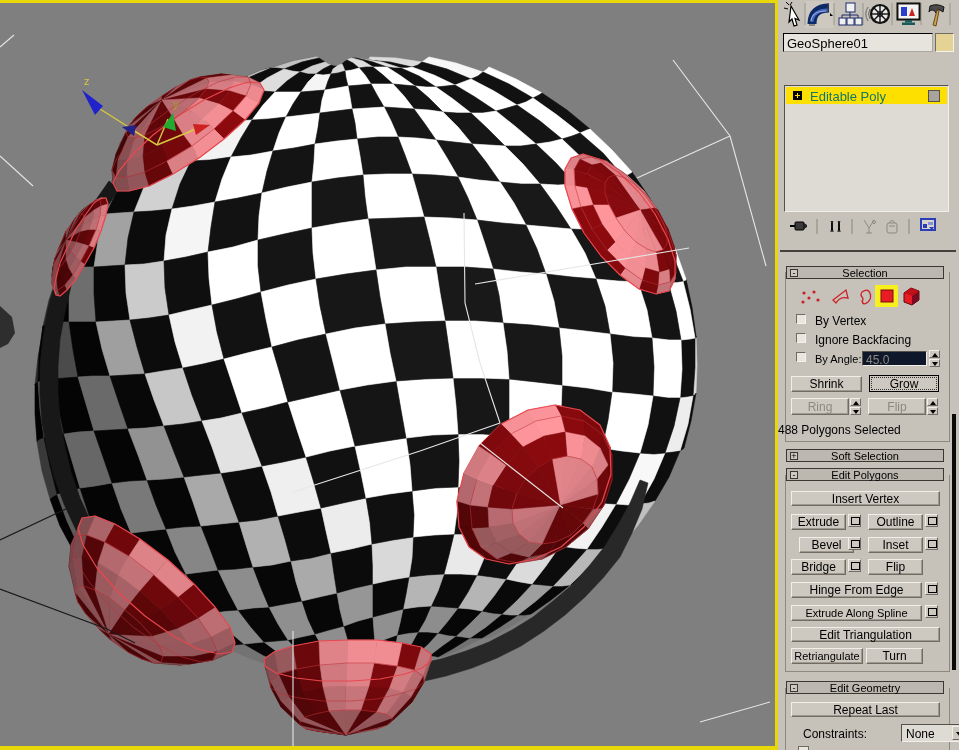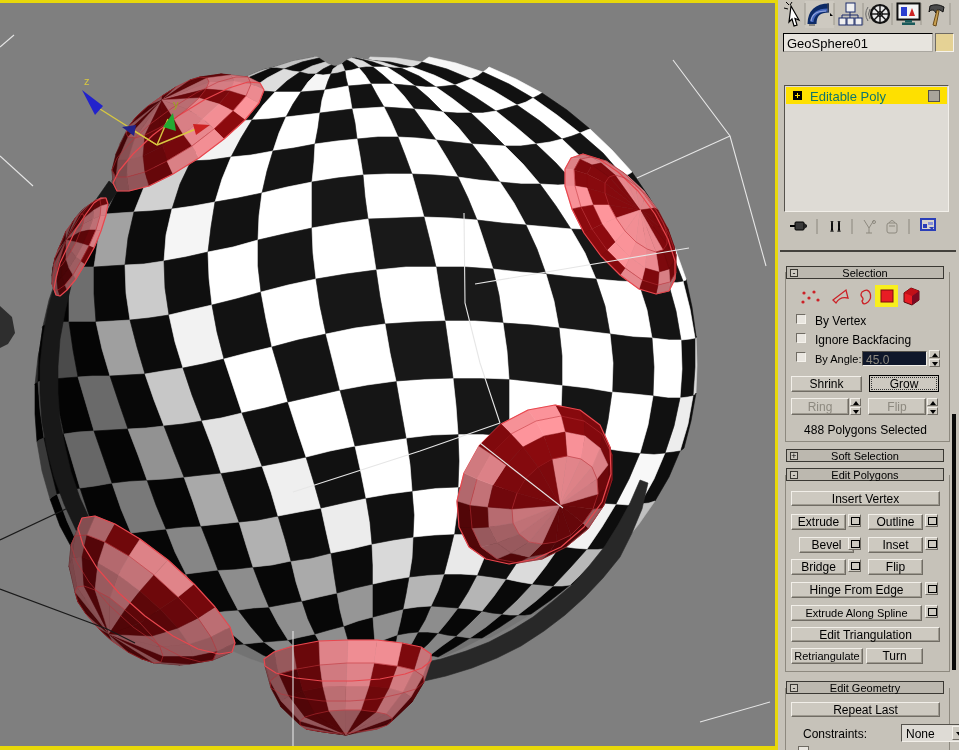--- a/index.html
+++ b/index.html
@@ -901,21 +901,21 @@
     </div>
 <div class="btn gray" style="left:90px;top:398px;width:58px;height:17px;font-size:12px;line-height:16px;color:#8d897f;">Flip</div>
 <div class="spin" style="left:149px;top:398px;">
       <div class="u">
         <i></i>
       </div>
       <div class="d">
         <i></i>
       </div>
     </div>
-<span class="lbl" style="left:0;top:423px;width:175px;text-align:center;font-size:12px;">488 Polygons Selected</span>
+<span class="lbl" style="left:0;top:423px;width:175px;text-align:left;font-size:12px;">488 Polygons Selected</span>
 <div class="hdr" style="top:449px;"><span class="pm">+</span>Soft Selection</div>
 <div class="hdr" style="top:468px;"><span class="pm">-</span>Edit Polygons</div>
 <div class="btn" style="left:13px;top:491px;width:149px;height:15px;line-height:14px;font-size:12px;">Insert Vertex</div>
 <div class="btn" style="left:13px;top:514px;width:55px;height:16px;line-height:15px;font-size:12px;">Extrude</div>
     <div class="sqbtn" style="left:70px;top:514px;"></div>
     <div class="btn" style="left:90px;top:514px;width:55px;height:16px;line-height:15px;font-size:12px;">Outline</div>
     <div class="sqbtn" style="left:147px;top:514px;"></div>
 <div class="btn" style="left:21px;top:537px;width:55px;height:16px;line-height:15px;font-size:12px;">Bevel</div>
     <div class="sqbtn" style="left:70px;top:537px;"></div>
     <div class="btn" style="left:90px;top:537px;width:55px;height:16px;line-height:15px;font-size:12px;">Inset</div>

